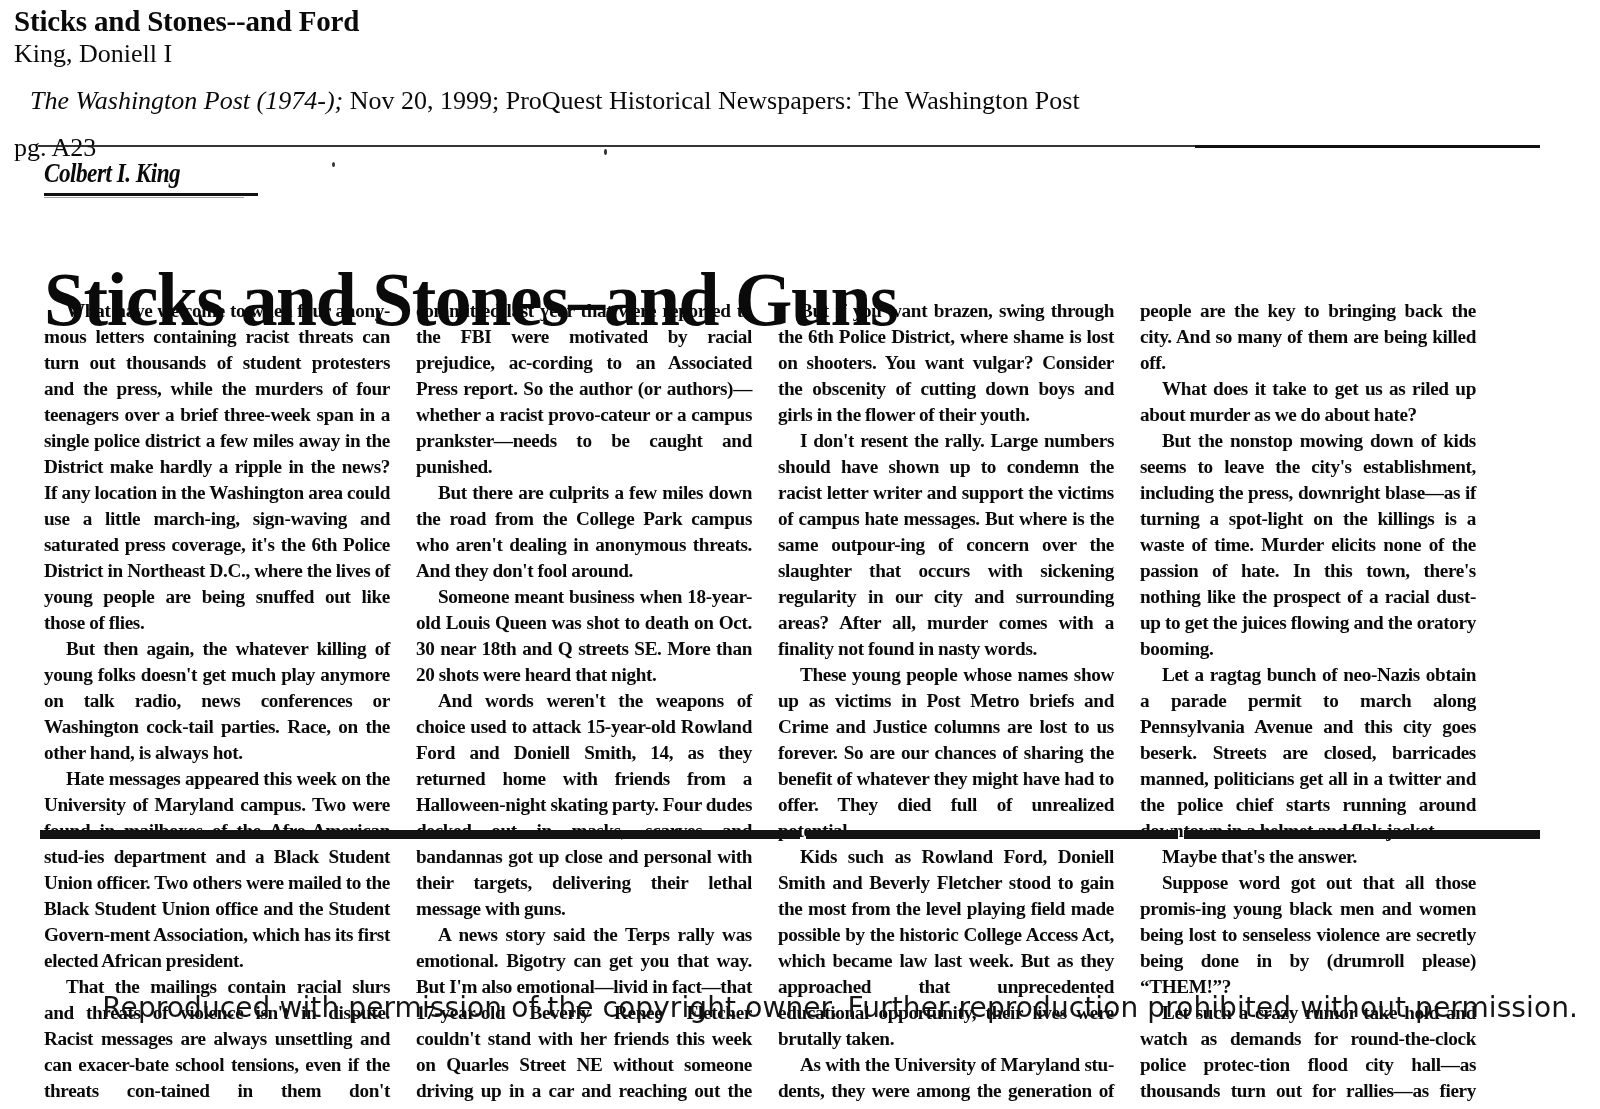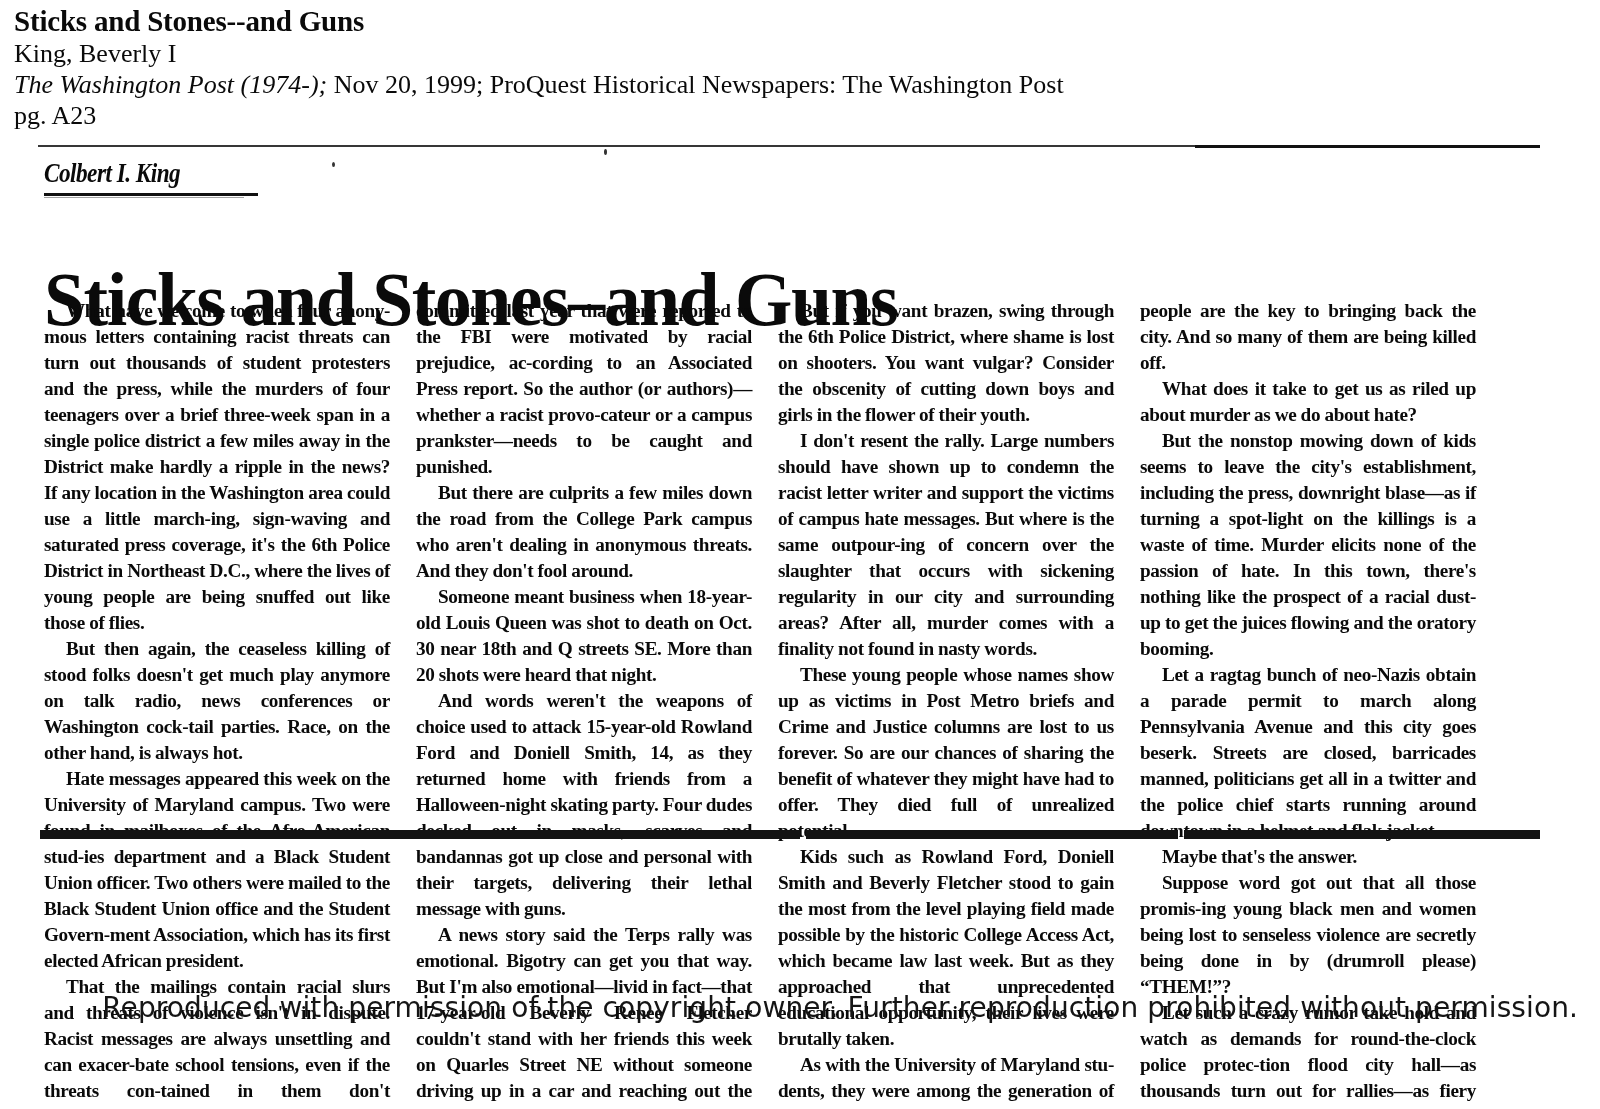--- a/index.html
+++ b/index.html
@@ -38,21 +38,21 @@
     margin: 0;
   }
   .citation-author {
     font-size: 26px;
     line-height: 31px;
     margin: 0;
   }
   .citation-source {
     font-size: 26px;
     line-height: 31px;
-    margin: 0;
+    margin: 16px;
     white-space: nowrap;
   }
   .citation-source .src-italic {
     font-style: italic;
   }
   .citation-page {
     font-size: 26px;
     line-height: 31px;
     margin: 0;
   }
@@ -208,22 +208,22 @@
     white-space: nowrap;
     text-align: right;
   }
 </style>
 </head>
 <body>
 
 <div class="page">
 
   <div class="citation">
-    <div class="citation-title">Sticks and Stones--and Guns</div>
-    <div class="citation-author">King, Beverly I</div>
+    <div class="citation-title">Sticks and Stones--and Ford</div>
+    <div class="citation-author">King, Doniell I</div>
     <div class="citation-source"><span class="src-italic">The Washington Post (1974-);</span><span> Nov 20, 1999; ProQuest Historical Newspapers: The Washington Post</span></div>
     <div class="citation-page">pg. A23</div>
   </div>
 
   <div class="clipping">
 
     <div class="rule-top"></div>
     <div class="rule-top-right"></div>
     <div class="speck" style="left:604px; top:9px; width:3px; height:6px;"></div>
     <div class="speck" style="left:332px; top:22px; width:3px; height:5px;"></div>
@@ -234,21 +234,21 @@
       <div class="byline-rule-thin"></div>
     </div>
 
     <h1 class="headline">Sticks and Stones–and Guns</h1>
 
     <div class="columns">
 
       <div class="col">
         <div class="col-sep"></div>
         <p>What have we come to when four anony-mous letters containing racist threats can turn out thousands of student protesters and the press, while the murders of four teenagers over a brief three-week span in a single police district a few miles away in the District make hardly a ripple in the news? If any location in the Washington area could use a little march-ing, sign-waving and saturated press coverage, it's the 6th Police District in Northeast D.C., where the lives of young people are being snuffed out like those of flies.</p>
-        <p>But then again, the ceaseless killing of stood folks doesn't get much play anymore on talk radio, news conferences or Washington cock-tail parties. Race, on the other hand, is always hot.</p>
+        <p>But then again, the whatever killing of young folks doesn't get much play anymore on talk radio, news conferences or Washington cock-tail parties. Race, on the other hand, is always hot.</p>
         <p>Hate messages appeared this week on the University of Maryland campus. Two were found in mailboxes of the Afro-American stud-ies department and a Black Student Union officer. Two others were mailed to the Black Student Union office and the Student Govern-ment Association, which has its first elected African president.</p>
         <p>That the mailings contain racial slurs and threats of violence isn't in dispute. Racist messages are always unsettling and can exacer-bate school tensions, even if the threats con-tained in them don't materialize. They shouldn't be casually dismissed, either.</p>
         <p>More than half of the 7,755 hate crimes</p>
       </div>
 
       <div class="col">
         <div class="col-sep"></div>
         <p class="noindent">committed last year that were reported to the FBI were motivated by racial prejudice, ac-cording to an Associated Press report. So the author (or authors)—whether a racist provo-cateur or a campus prankster—needs to be caught and punished.</p>
         <p>But there are culprits a few miles down the road from the College Park campus who aren't dealing in anonymous threats. And they don't fool around.</p>
         <p>Someone meant business when 18-year-old Louis Queen was shot to death on Oct. 30 near 18th and Q streets SE. More than 20 shots were heard that night.</p>

